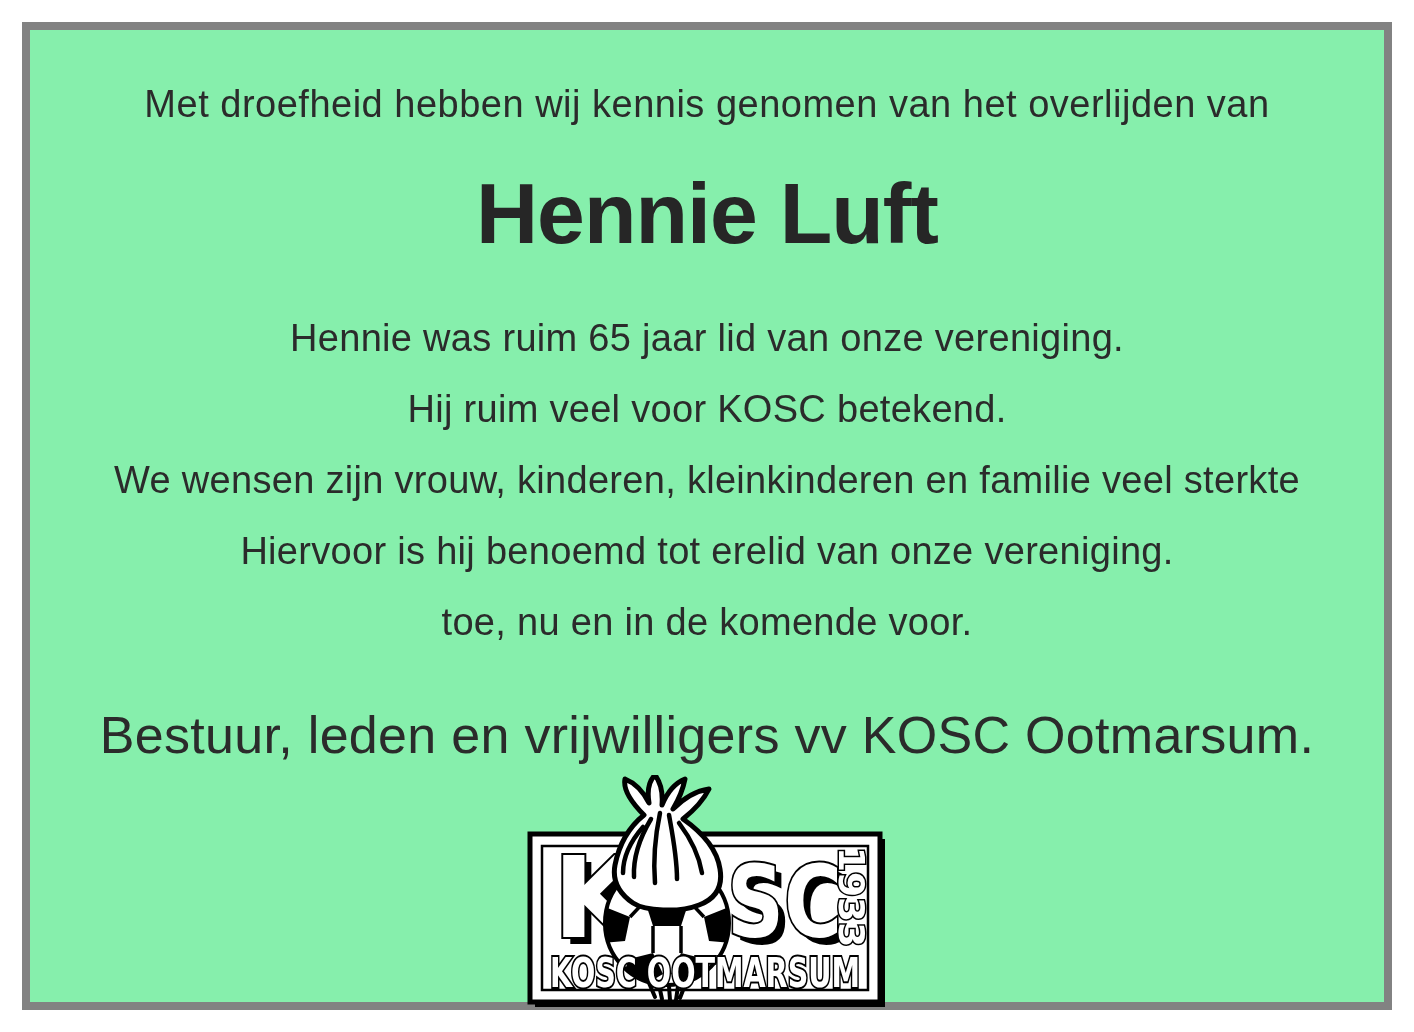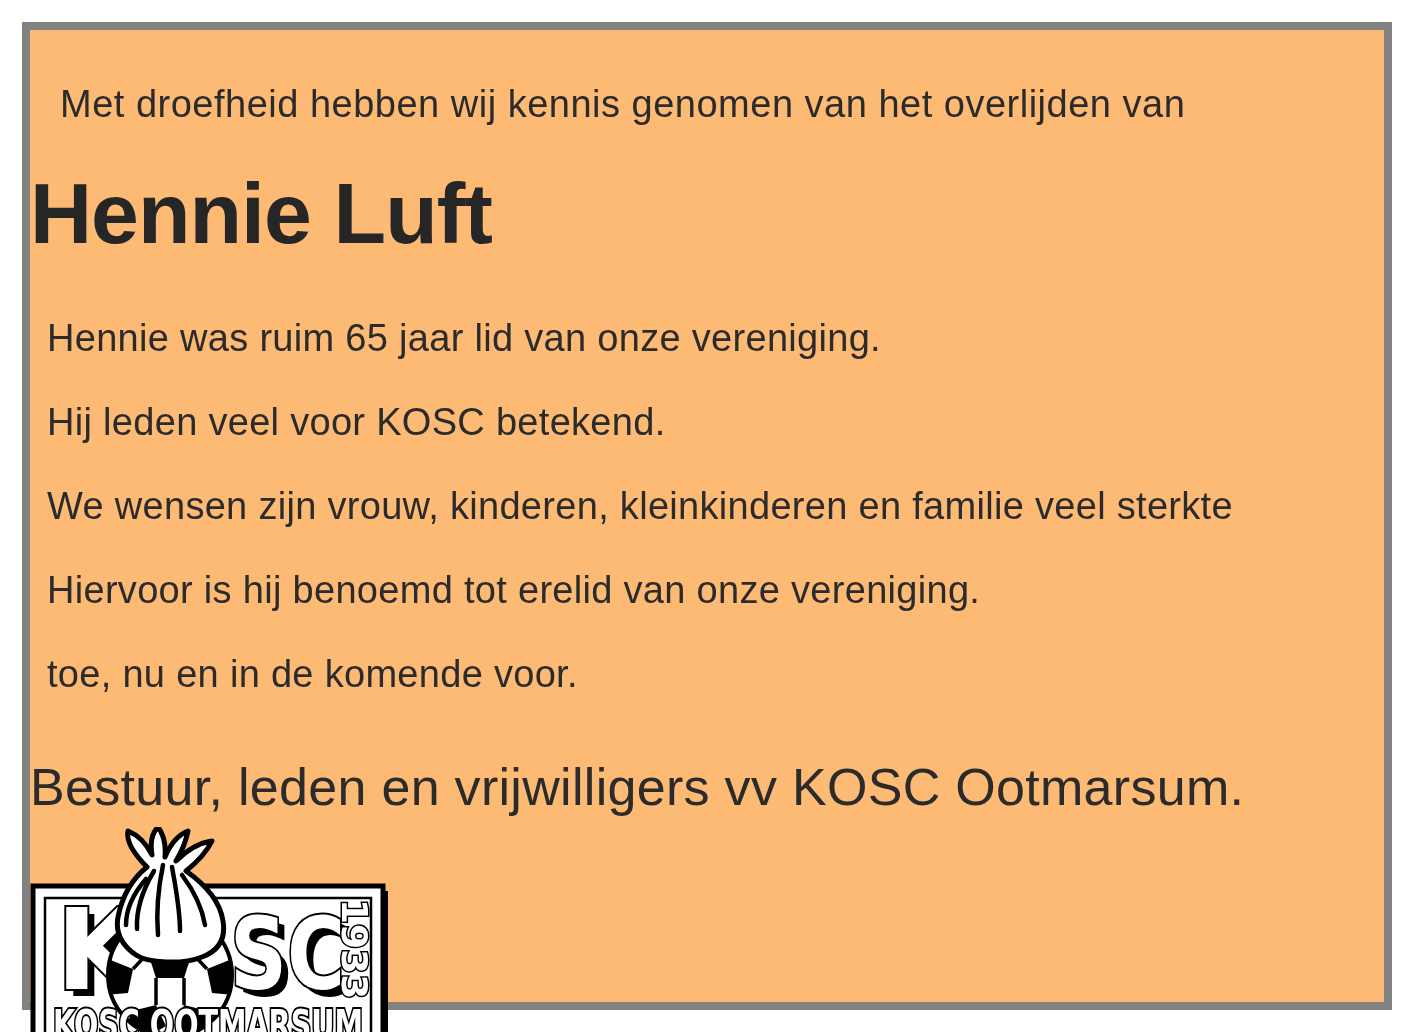--- a/index.html
+++ b/index.html
@@ -8,41 +8,42 @@
     width: 1414px;
     height: 1032px;
     background: #ffffff;
     font-family: "Liberation Sans", sans-serif;
     overflow: hidden;
   }
   .frame {
     position: absolute;
     left: 22px; top: 22px; right: 22px; bottom: 22px;
     border: 8px solid #828282;
-    background: #fdba74;
+    background: #86efac;
+    text-align: center;
     color: #2b2b2b;
     box-sizing: border-box;
   }
   .intro {
     margin: 52px 30px 0;
     font-size: 38px;
     font-weight: 300;
     letter-spacing: 0.5px;
     line-height: 44px;
   }
   .name {
     margin: 40px 0 0;
     font-size: 86px;
     line-height: 95px;
     font-weight: 800;
     color: #262626;
     letter-spacing: -1px;
   }
   .body-text { margin-top: 44px; font-size: 38px; font-weight: 300; }
-  .body-text p { margin: 17px; line-height: 67px; letter-spacing: 0.3px; }
+  .body-text p { margin: 4px; line-height: 67px; letter-spacing: 0.3px; }
   .closing {
     margin: 46px 0 0;
     font-size: 52px;
     font-weight: 300;
     line-height: 67px;
     letter-spacing: 0.3px;
   }
   .logo-wrap { margin-top: 6px; line-height: 0; }
   .logo-wrap svg { display: inline-block; }
   .logo-letter {
@@ -56,21 +57,21 @@
 
 <div class="page">
   <div class="frame">
 
     <p class="intro">Met droefheid hebben wij kennis genomen van het overlijden van</p>
 
     <h1 class="name">Hennie Luft</h1>
 
     <div class="body-text">
       <p>Hennie was ruim 65 jaar lid van onze vereniging.</p>
-      <p>Hij leden veel voor KOSC betekend.</p>
+      <p>Hij ruim veel voor KOSC betekend.</p>
       <p>We wensen zijn vrouw, kinderen, kleinkinderen en familie veel sterkte</p>
       <p>Hiervoor is hij benoemd tot erelid van onze vereniging.</p>
       <p>toe, nu en in de komende voor.</p>
     </div>
 
     <p class="closing">Bestuur, leden en vrijwilligers vv KOSC Ootmarsum.</p>
 
     <div class="logo-wrap">
       <svg width="360" height="232" viewBox="0 0 360 232">
         <defs>

